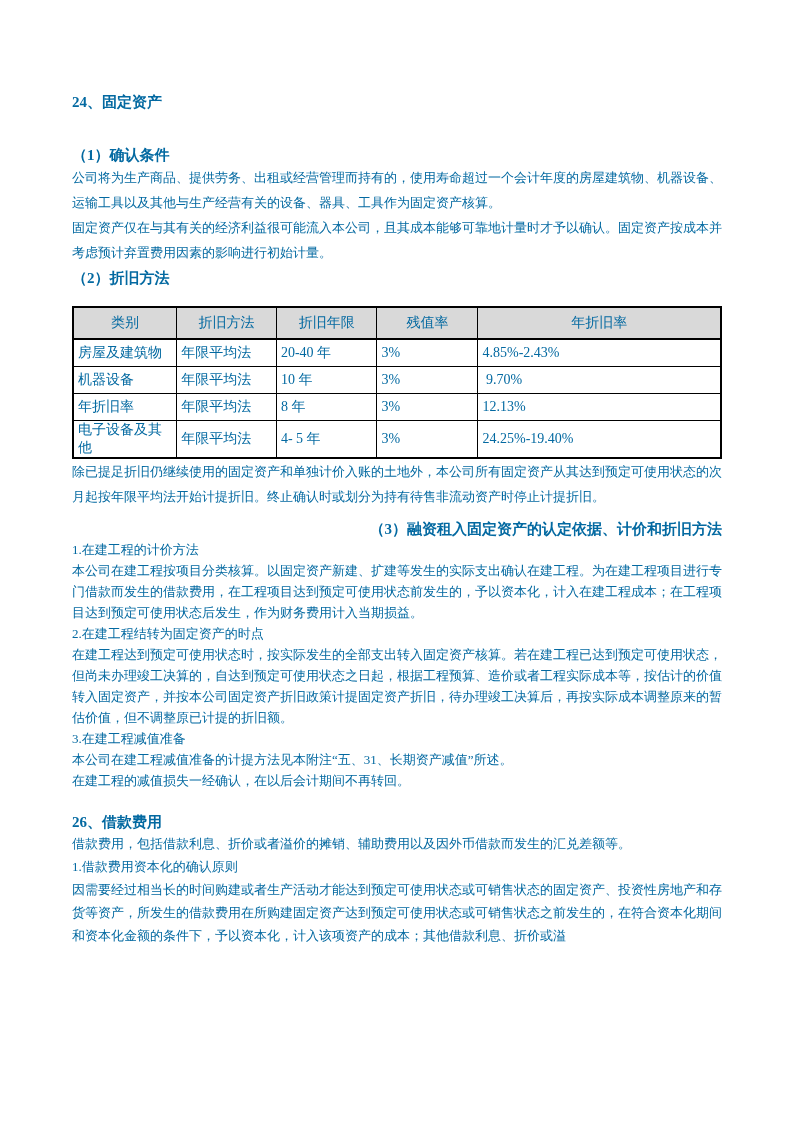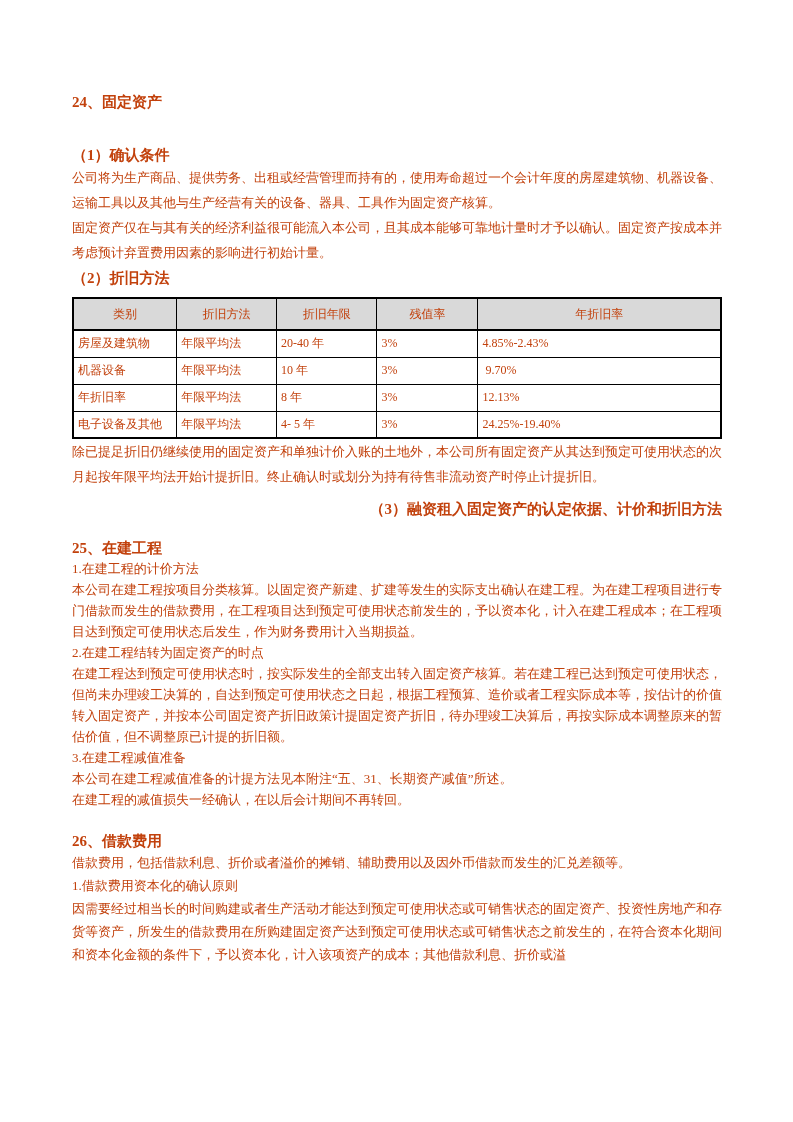--- a/index.html
+++ b/index.html
@@ -8,21 +8,21 @@
     background: #ffffff;
   }
   .page {
     position: relative;
     width: 793px;
     height: 1122px;
     box-sizing: border-box;
     background: #ffffff;
     padding: 92px 71px 40px 72px;
     font-family: "Liberation Serif", "DejaVu Serif", serif;
-    color: #c2410c;
+    color: #0369a1;
     overflow: hidden;
   }
   .sec-heading {
     font-size: 15px;
     font-weight: bold;
     line-height: 20px;
     margin: 0;
   }
   .sub-heading {
     font-size: 15px;
@@ -48,22 +48,21 @@
   .mt18 { margin-top: 18px; }
   .mt10 { margin-top: 10px; text-align: right; }
   .mt3  { margin-top: 3px; }
   .mt1  { margin-top: 1px; }
 
   table.dep-table {
     border-collapse: collapse;
     table-layout: fixed;
     width: 650px;
     border: 2px solid #000;
-    font-size: 12px;
-    margin-top: 9px;
+    font-size: 14px;
   }
   .dep-table th, .dep-table td {
     border: 1px solid #000;
     box-sizing: border-box;
     padding: 0 4px;
     vertical-align: middle;
     white-space: pre-wrap;
     overflow: hidden;
   }
   .dep-table thead th {
@@ -135,21 +134,20 @@
         <td>3%</td>
         <td>24.25%-19.40%</td>
       </tr>
     </tbody>
   </table>
 
   <p class="body lh25 mt1">除已提足折旧仍继续使用的固定资产和单独计价入账的土地外，本公司所有固定资产从其达到预定可使用状态的次月起按年限平均法开始计提折旧。终止确认时或划分为持有待售非流动资产时停止计提折旧。</p>
 
   <h2 class="sub-heading mt10">（3）融资租入固定资产的认定依据、计价和折旧方法</h2>
 
-  <h1 class="sec-heading mt19">25、在建工程</h1>
 
   <p class="body lh21 mt19">1.在建工程的计价方法</p>
   <p class="body lh21">本公司在建工程按项目分类核算。以固定资产新建、扩建等发生的实际支出确认在建工程。为在建工程项目进行专门借款而发生的借款费用，在工程项目达到预定可使用状态前发生的，予以资本化，计入在建工程成本；在工程项目达到预定可使用状态后发生，作为财务费用计入当期损益。</p>
   <p class="body lh21">2.在建工程结转为固定资产的时点</p>
   <p class="body lh21">在建工程达到预定可使用状态时，按实际发生的全部支出转入固定资产核算。若在建工程已达到预定可使用状态，但尚未办理竣工决算的，自达到预定可使用状态之日起，根据工程预算、造价或者工程实际成本等，按估计的价值转入固定资产，并按本公司固定资产折旧政策计提固定资产折旧，待办理竣工决算后，再按实际成本调整原来的暂估价值，但不调整原已计提的折旧额。</p>
   <p class="body lh21">3.在建工程减值准备</p>
   <p class="body lh21">本公司在建工程减值准备的计提方法见本附注“五、31、长期资产减值”所述。</p>
   <p class="body lh21">在建工程的减值损失一经确认，在以后会计期间不再转回。</p>
 
   <h1 class="sec-heading mt21">26、借款费用</h1>

